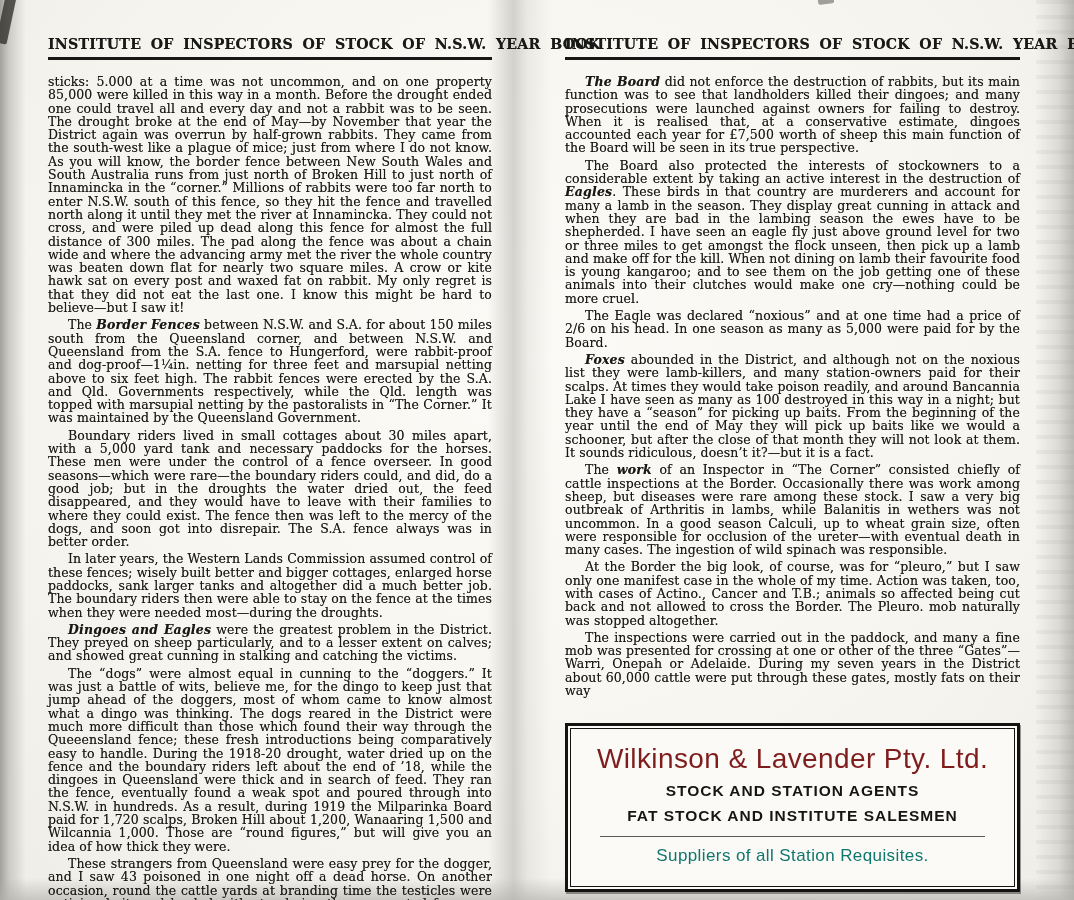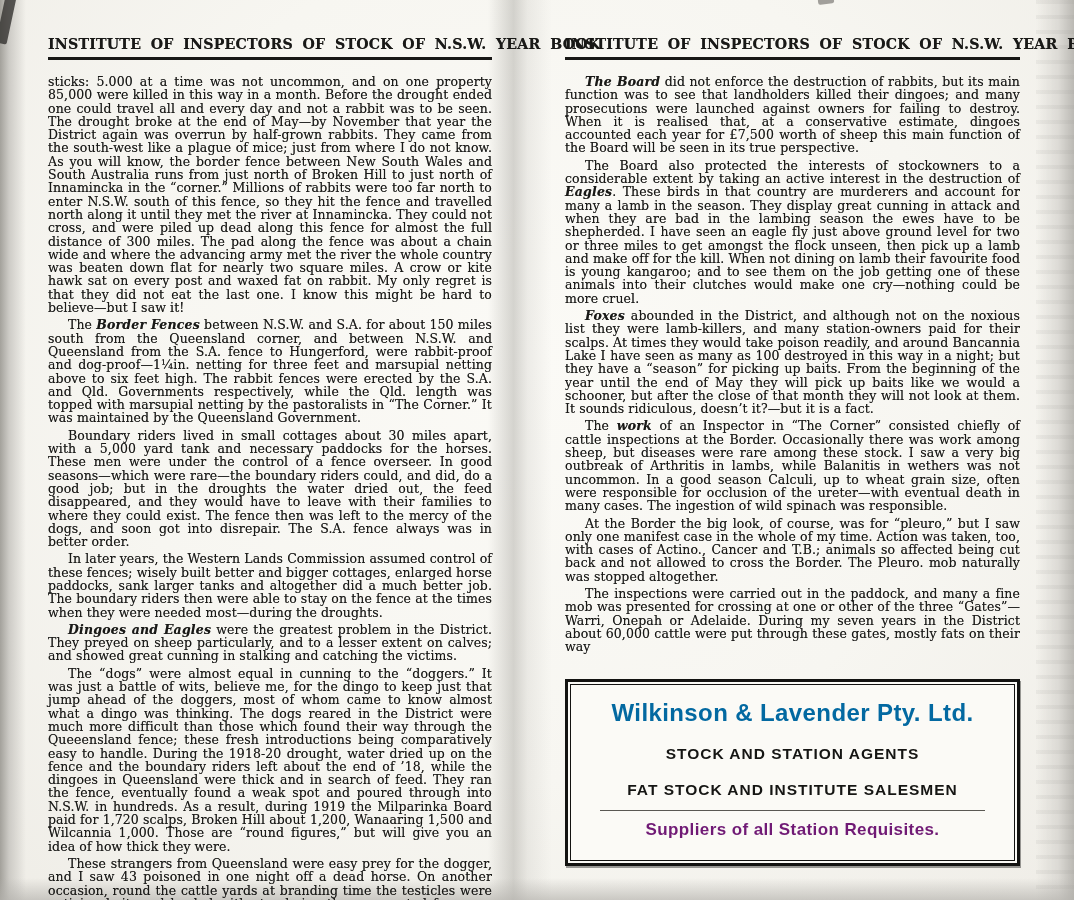--- a/index.html
+++ b/index.html
@@ -71,27 +71,27 @@
     background: #fbfaf6;
     box-shadow: 1px 2px 0 rgba(40,40,38,.45);
   }
   .ad-inner {
     border: 1.5px solid #131311;
     padding: 14px 14px 20px 14px;
     text-align: center;
     font-family: "Liberation Sans", sans-serif;
   }
   .ad-title {
-    font-weight: bold; font-size: 24px; letter-spacing: .4px; color: #0369a1;
+    font-weight: normal; font-size: 28px; letter-spacing: .4px; color: #7f1d1d;
   }
   .ad-sub {
-    font-weight: bold; font-size: 15.5px; letter-spacing: 1px; margin-top: 18px; color: #151513;
+    font-weight: bold; font-size: 15.5px; letter-spacing: 1px; margin-top: 7px; color: #151513;
   }
   .ad-rule { height: 1px; background: #5a5853; width: 93%; margin: 11px auto 9px auto; }
-  .ad-tagline { font-weight: bold; font-size: 17px; letter-spacing: .4px; color: #701a75; }
+  .ad-tagline { font-weight: normal; font-size: 17px; letter-spacing: .4px; color: #0f766e; }
 </style>
 </head>
 <body>
 
 <div class="scan">
 
   <div class="gutter"></div>
   <div class="edge-left"></div>
   <div class="edge-right"></div>
   <div class="edge-bottom"></div>
@@ -110,20 +110,21 @@
         <p class="indent"><span>These strangers from Queensland were easy prey for the dogger, and I saw 43 poisoned in one night off a dead horse.  On another occasion, round the cattle yards at branding time the testicles were enticing bait, and loaded with strychnine they accounted for many dogs.</span></p>
       </div>
 
   </div>
 
   <div class="page page-right">
     <div class="running-head">INSTITUTE OF INSPECTORS OF STOCK OF N.S.W. YEAR BOOK</div>
     <div class="body-text">
         <p class="indent"><b>The Board</b><span> did not enforce the destruction of rabbits, but its main function was to see that landholders killed their dingoes; and many prosecutions were launched against owners for failing to destroy. When it is realised that, at a conservative estimate, dingoes accounted each year for £7,500 worth of sheep this main function of the Board will be seen in its true perspective.</span></p>
         <p class="indent"><span>The Board also protected the interests of stockowners to a considerable extent by taking an active interest in the destruction of </span><b>Eagles</b><span>.  These birds in that country are murderers and account for many a lamb in the season.  They display great cunning in attack and when they are bad in the lambing season the ewes have to be shepherded.  I have seen an eagle fly just above ground level for two or three miles to get amongst the flock unseen, then pick up a lamb and make off for the kill.  When not dining on lamb their favourite food is young kangaroo; and to see them on the job getting one of these animals into their clutches would make one cry—nothing could be more cruel.</span></p>
+        <p class="indent"><span>The Eagle was declared “noxious” and at one time had a price of 2/6 on his head.  In one season as many as 5,000 were paid for by the Board.</span></p>
         <p class="indent"><b>Foxes</b><span> abounded in the District, and although not on the noxious list they were lamb-killers, and many station-owners paid for their scalps.  At times they would take poison readily, and around Bancannia Lake I have seen as many as 100 destroyed in this way in a night; but they have a “season” for picking up baits.  From the beginning of the year until the end of May they will pick up baits like we would a schooner, but after the close of that month they will not look at them. It sounds ridiculous, doesn’t it?—but it is a fact.</span></p>
         <p class="indent"><span>The </span><b>work</b><span> of an Inspector in “The Corner” consisted chiefly of cattle inspections at the Border.  Occasionally there was work among sheep, but diseases were rare among these stock.  I saw a very big outbreak of Arthritis in lambs, while Balanitis in wethers was not uncommon.  In a good season Calculi, up to wheat grain size, often were responsible for occlusion of the ureter—with eventual death in many cases.  The ingestion of wild spinach was responsible.</span></p>
         <p class="indent"><span>At the Border the big look, of course, was for “pleuro,” but I saw only one manifest case in the whole of my time.  Action was taken, too, with cases of Actino., Cancer and T.B.; animals so affected being cut back and not allowed to cross the Border.  The Pleuro. mob naturally was stopped altogether.</span></p>
         <p class="indent"><span>The inspections were carried out in the paddock, and many a fine mob was presented for crossing at one or other of the three “Gates”—Warri, Onepah or Adelaide.  During my seven years in the District about 60,000 cattle were put through these gates, mostly fats on their way</span></p>
       </div>
 
     <div class="ad-outer">
       <div class="ad-inner">
         <div class="ad-title">Wilkinson &amp; Lavender Pty. Ltd.</div>
         <div class="ad-sub">STOCK AND STATION AGENTS</div>

